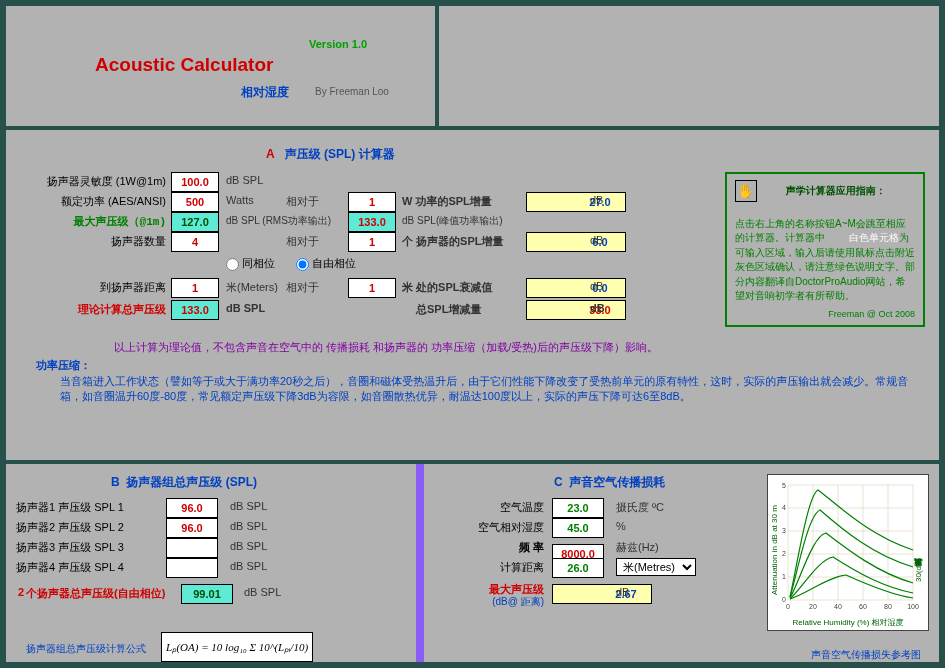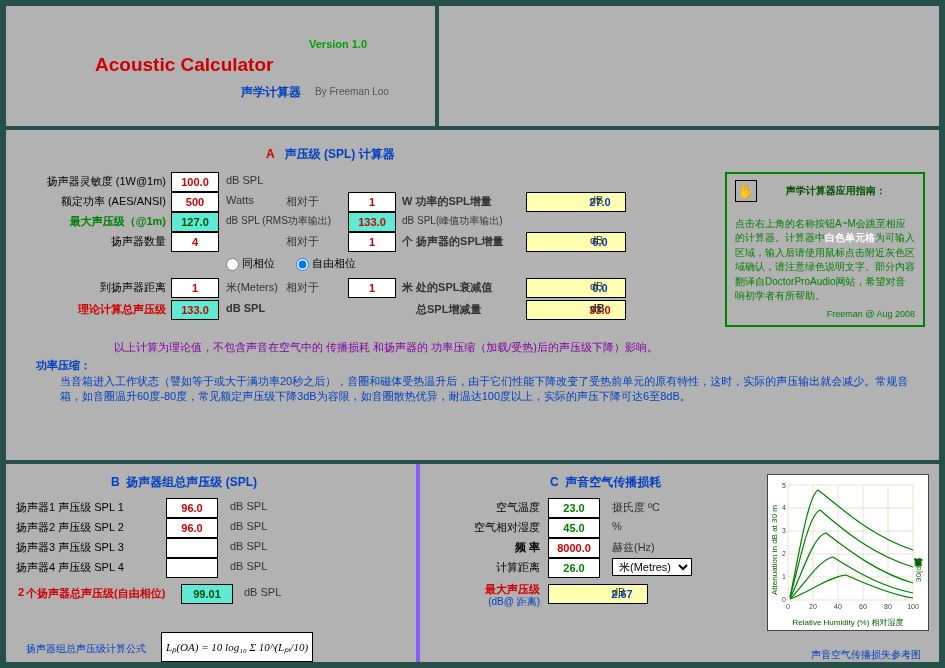--- a/index.html
+++ b/index.html
@@ -17,28 +17,28 @@
   .lbl{position:absolute;font-size:11px;color:#000;text-align:right;}
   .lblG{color:#008000;font-weight:bold;}
   .lblR{color:#d00000;font-weight:bold;}
   .cell{position:absolute;height:18px;line-height:18px;border:1px solid #000;background:#fff;text-align:center;font-size:11px;font-weight:bold;}
   .redtxt{color:#d00000;}
   .ylw{background:#ffffb0;padding-left:48px;}
   .grn{background:#5eead4;}
   .unit{position:absolute;font-size:11px;color:#333;}
   #guide{position:absolute;right:14px;top:42px;width:200px;height:155px;border:2px solid #008000;padding:6px 8px;font-size:10px;color:#008000;line-height:1.45;box-sizing:border-box;background:#b2b2b2;}
   #guide .tit{font-weight:bold;color:#005000;display:inline-block;margin-left:26px;}
-  #guide .white{color:#fff;font-weight:bold;}
+  #guide .white{color:#fff;font-weight:normal;margin-left:24px;}
   #guide .sig{text-align:right;font-size:9px;color:#008000;margin-top:4px;}
   #handIcon{display:inline-block;width:20px;height:20px;border:1px solid #000;text-align:center;line-height:20px;font-size:14px;background:#b2b2b2;vertical-align:middle;}
   #noteM{position:absolute;left:108px;top:210px;font-size:11px;color:#8000a0;}
   #pcT{position:absolute;left:30px;top:228px;font-size:11px;color:#0040c0;font-weight:bold;}
   #pcBody{position:absolute;left:54px;top:244px;right:24px;font-size:11px;color:#0040c0;line-height:1.4;}
   #lower{height:204px;display:flex;border-top:4px solid #28504a;}
-  #secB{width:410px;background:#b2b2b2;border-right:4px solid #8b5cf6;position:relative;font-size:11px;}
+  #secB{width:410px;background:#b2b2b2;border-right:8px solid #8b5cf6;position:relative;font-size:11px;}
   #secC{flex:1;background:#b2b2b2;position:relative;font-size:11px;}
   #sBttl{position:absolute;left:105px;top:10px;color:#d00000;font-weight:bold;font-size:12px;}
   #sBttl span{color:#0040c0;}
   #sCttl{position:absolute;left:130px;top:10px;color:#d00000;font-weight:bold;font-size:12px;}
   #sCttl span{color:#0040c0;}
   .radio{position:absolute;font-size:11px;}
   .radio input{vertical-align:middle;margin:0 3px 0 0;}
   #formula{position:absolute;left:155px;bottom:6px;width:150px;height:28px;border:1px solid #000;background:#fff;font-family:'Times New Roman',serif;font-style:italic;font-size:11px;text-align:center;line-height:28px;}
   #formLbl{position:absolute;left:20px;bottom:12px;font-size:10px;color:#0040c0;}
   #chart{position:absolute;right:10px;top:10px;width:160px;height:155px;border:1px solid #444;background:#fff;}
@@ -50,21 +50,21 @@
   #humLbl2{position:absolute;left:2px;top:15px;font-size:8px;color:#006000;writing-mode:vertical-rl;transform:rotate(180deg);height:120px;text-align:center;}
 </style>
 </head>
 <body>
 <div id="sheet">
 
 <div id="header">
   <div id="headerLeft">
     <div id="ver">Version  1.0</div>
     <div id="titleEn">Acoustic   Calculator</div>
-    <div id="titleCn">声学计算器</div>
+    <div id="titleCn">相对湿度</div>
     <div id="by">By   Freeman Loo</div>
   </div>
   <div id="headerRight"></div>
 </div>
 
 <div id="main">
   <div id="secA"><span>A</span>&nbsp;&nbsp;&nbsp;<span id="secAcn">声压级 (SPL) 计算器</span></div>
 
   <div class="lbl" style="left:5px;top:44px;width:155px;">扬声器灵敏度 (1W@1m)</div>
   <div class="cell redtxt" style="left:165px;top:42px;width:46px;">100.0</div>
@@ -72,21 +72,21 @@
 
   <div class="lbl" style="left:5px;top:64px;width:155px;">额定功率 (AES/ANSI)</div>
   <div class="cell redtxt" style="left:165px;top:62px;width:46px;">500</div>
   <div class="unit" style="left:220px;top:64px;">Watts</div>
   <div class="unit" style="left:280px;top:64px;">相对于</div>
   <div class="cell redtxt" style="left:342px;top:62px;width:46px;">1</div>
   <div class="unit" style="left:396px;top:64px;font-weight:bold;">W 功率的SPL增量</div>
   <div class="cell ylw" style="left:520px;top:62px;width:50px;color:#0040c0;">27.0</div>
   <div class="unit" style="left:584px;top:64px;">dB</div>
 
-  <div class="lbl lblG" style="left:5px;top:84px;width:155px;">最大声压级（@1m)</div>
+  <div class="lbl lblG" style="left:5px;top:84px;width:155px;font-family:Liberation Mono, monospace;">最大声压级（@1m)</div>
   <div class="cell grn" style="left:165px;top:82px;width:46px;color:#005000;">127.0</div>
   <div class="unit" style="left:220px;top:84px;font-size:10px;">dB SPL (RMS功率输出)</div>
   <div class="cell grn" style="left:342px;top:82px;width:46px;color:#d00000;">133.0</div>
   <div class="unit" style="left:396px;top:84px;font-size:10px;">dB SPL(峰值功率输出)</div>
 
   <div class="lbl" style="left:5px;top:104px;width:155px;">扬声器数量</div>
   <div class="cell redtxt" style="left:165px;top:102px;width:46px;">4</div>
   <div class="unit" style="left:280px;top:104px;">相对于</div>
   <div class="cell redtxt" style="left:342px;top:102px;width:46px;">1</div>
   <div class="unit" style="left:396px;top:104px;font-weight:bold;">个 扬声器的SPL增量</div>
@@ -113,21 +113,21 @@
   <div class="unit lblR" style="left:584px;top:172px;">dB</div>
 
   <div id="noteM">以上计算为理论值，不包含声音在空气中的 传播损耗 和扬声器的 功率压缩（加载/受热)后的声压级下降）影响。</div>
   <div id="pcT">功率压缩：</div>
   <div id="pcBody">当音箱进入工作状态（譬如等于或大于满功率20秒之后），音圈和磁体受热温升后，由于它们性能下降改变了受热前单元的原有特性，这时，实际的声压输出就会减少。常规音箱，如音圈温升60度-80度，常见额定声压级下降3dB为容限，如音圈散热优异，耐温达100度以上，实际的声压下降可达6至8dB。</div>
 
   <div id="guide">
     <span id="handIcon">✋</span>
     <span class="tit">声学计算器应用指南：</span><br><br>
     <span>点击右上角的名称按钮A~M会跳至相应的计算器。计算器中</span><span class="white">白色单元格</span><span>为可输入区域，输入后请使用鼠标点击附近灰色区域确认，请注意绿色说明文字。部分内容翻译自DoctorProAudio网站，希望对音响初学者有所帮助。</span>
-    <div class="sig">Freeman @ Aug  2008</div>
+    <div class="sig">Freeman @ Oct  2008</div>
   </div>
 </div>
 
 <div id="lower">
 
   <div id="secB">
     <div id="sBttl"><span>B</span>&nbsp;&nbsp;<span>扬声器组总声压级 (SPL)</span></div>
 
     <div class="lbl" style="left:10px;top:36px;width:140px;text-align:left;">扬声器1 声压级  SPL 1</div>
     <div class="cell redtxt" style="left:160px;top:34px;width:50px;">96.0</div>
@@ -159,21 +159,21 @@
 
     <div class="lbl" style="left:10px;top:36px;width:110px;">空气温度</div>
     <div class="cell" style="left:128px;top:34px;width:50px;color:#008000;">23.0</div>
     <div class="unit" style="left:192px;top:36px;">摄氏度  ºC</div>
 
     <div class="lbl" style="left:10px;top:56px;width:110px;">空气相对湿度</div>
     <div class="cell" style="left:128px;top:54px;width:50px;color:#008000;">45.0</div>
     <div class="unit" style="left:192px;top:56px;">%</div>
 
     <div class="lbl" style="left:10px;top:76px;width:110px;font-weight:bold;">频  率</div>
-    <div class="cell redtxt" style="left:128px;top:74px;width:50px;">8000.0</div>
+    <div class="cell redtxt" style="left:128px;top:80px;width:50px;">8000.0</div>
     <div class="unit" style="left:192px;top:76px;">赫兹(Hz)</div>
 
     <div class="lbl" style="left:10px;top:96px;width:110px;">计算距离</div>
     <div class="cell" style="left:128px;top:94px;width:50px;color:#008000;">26.0</div>
     <select class="dd" style="left:192px;top:94px;width:80px;">
       <option>米(Metres)</option>
     </select>
 
     <div class="lbl lblR" style="left:10px;top:118px;width:110px;">最大声压级</div>
     <div class="lbl" style="left:10px;top:131px;width:110px;color:#0040c0;font-size:10px;">(dB@ 距离)</div>

